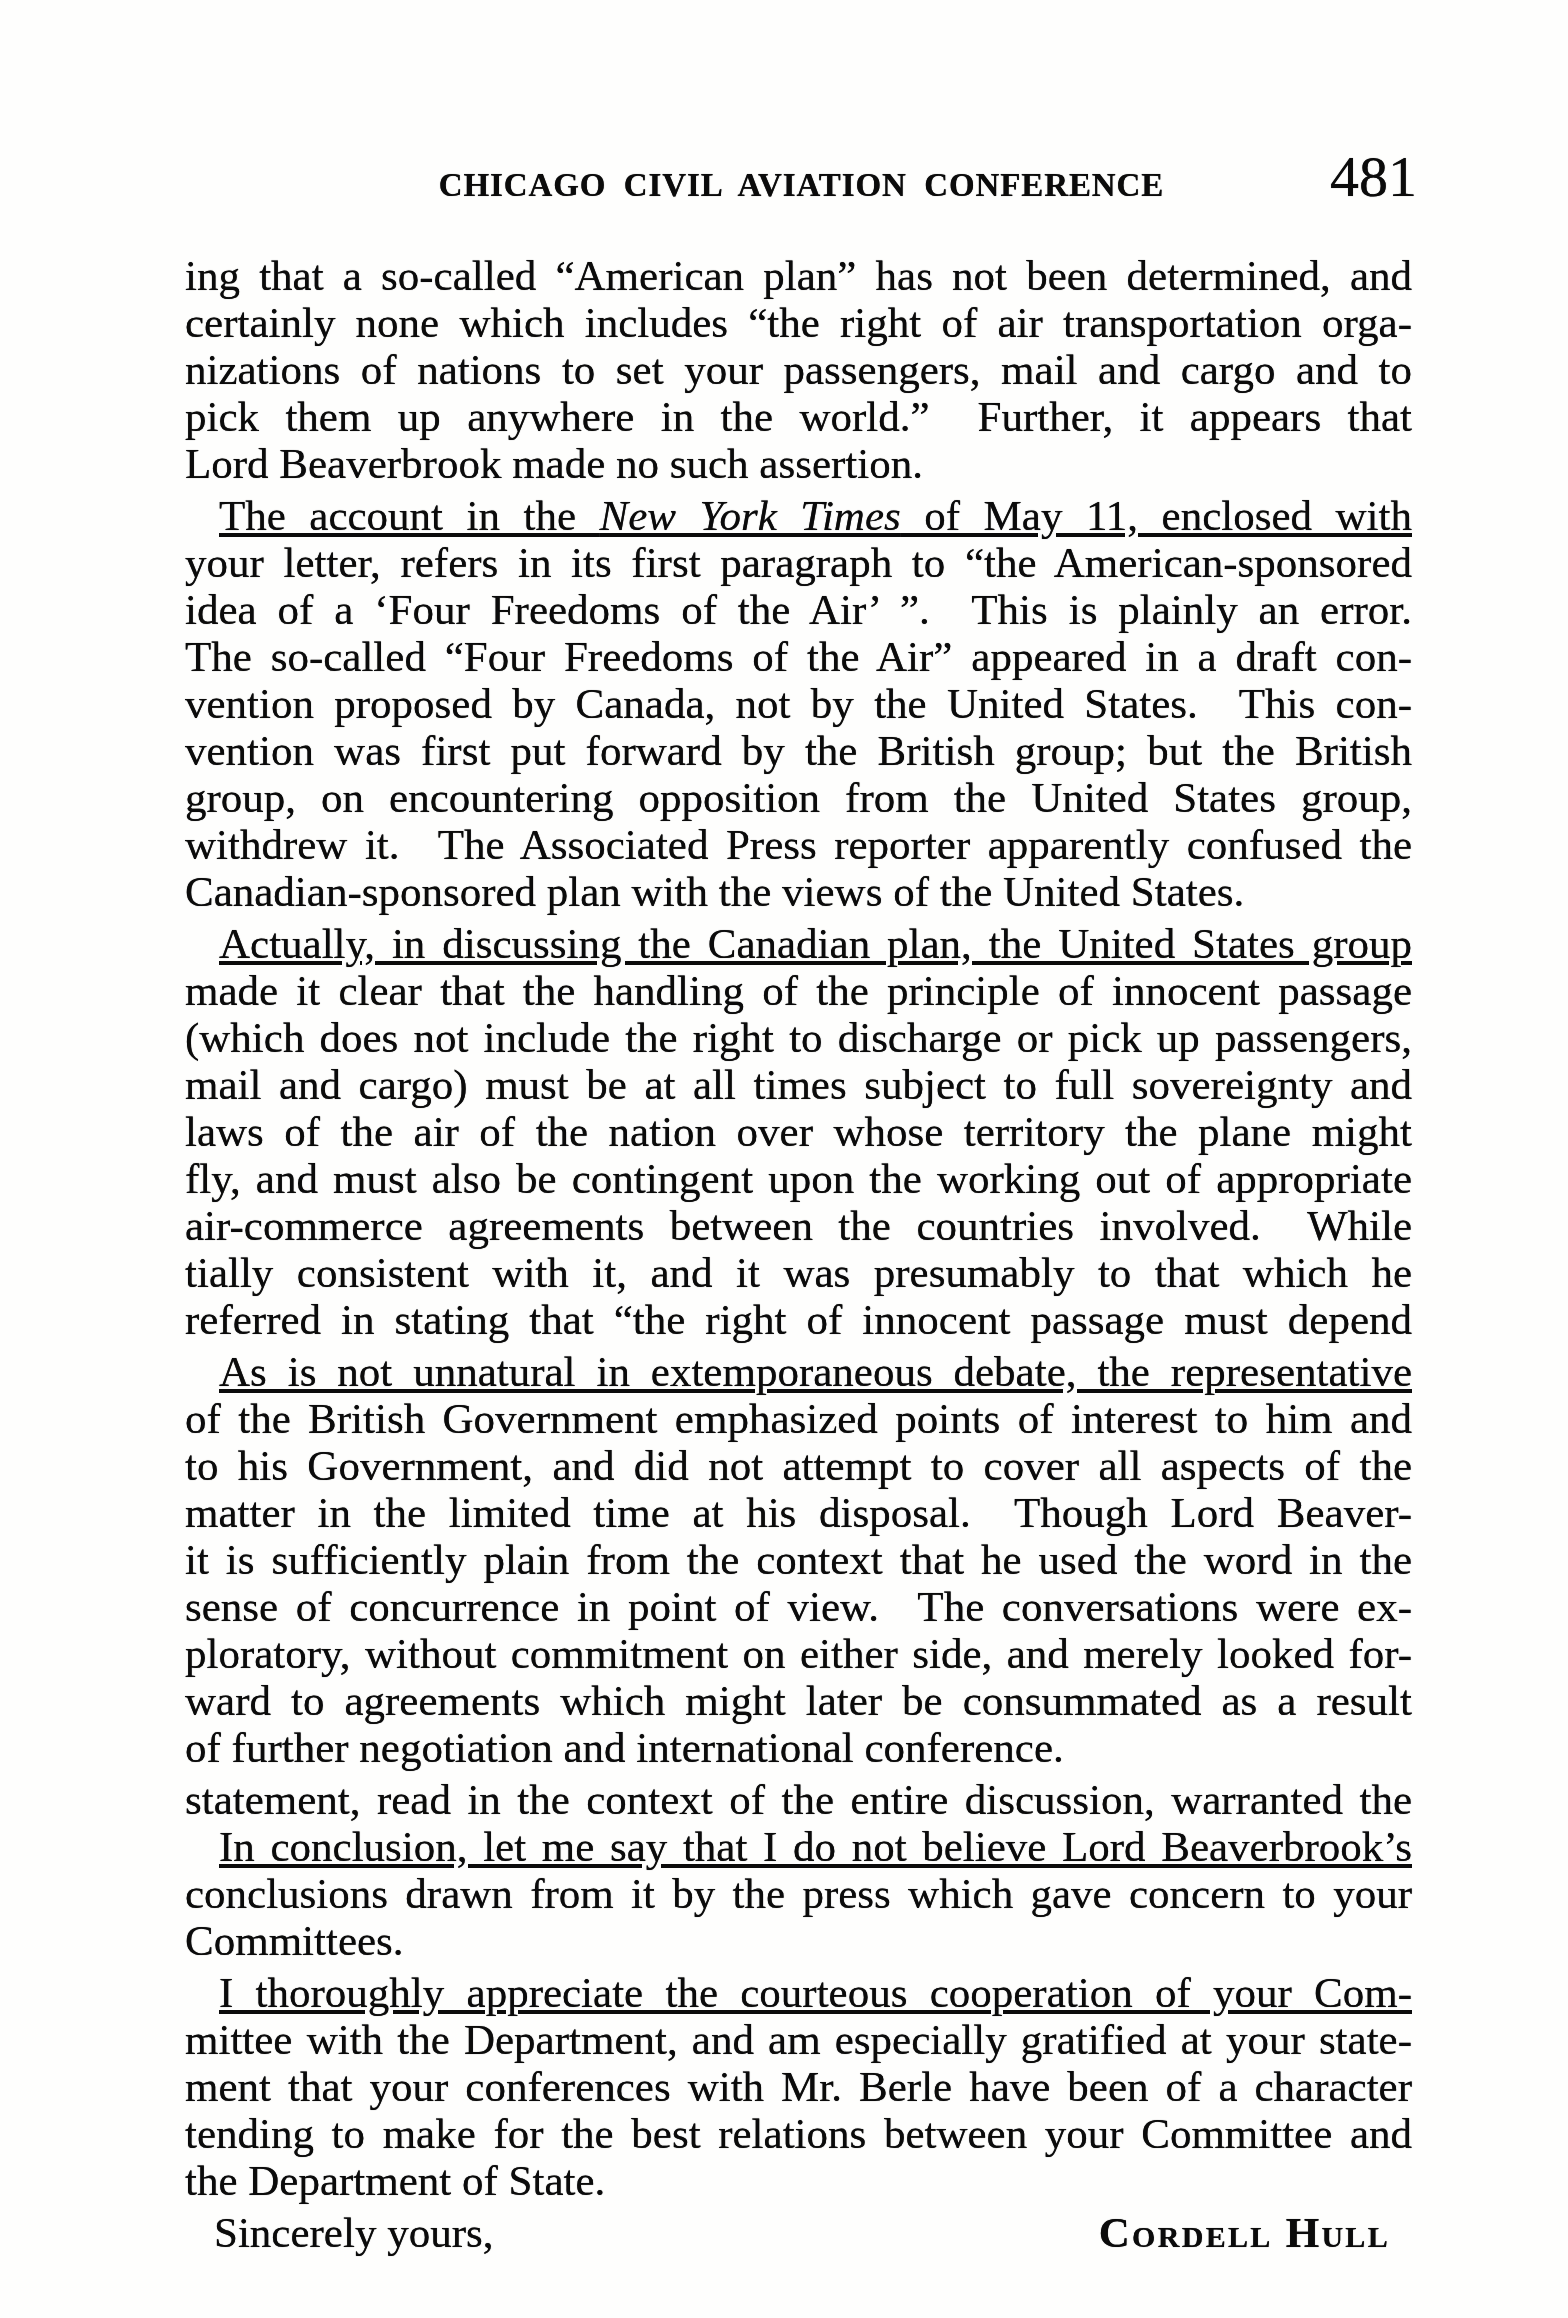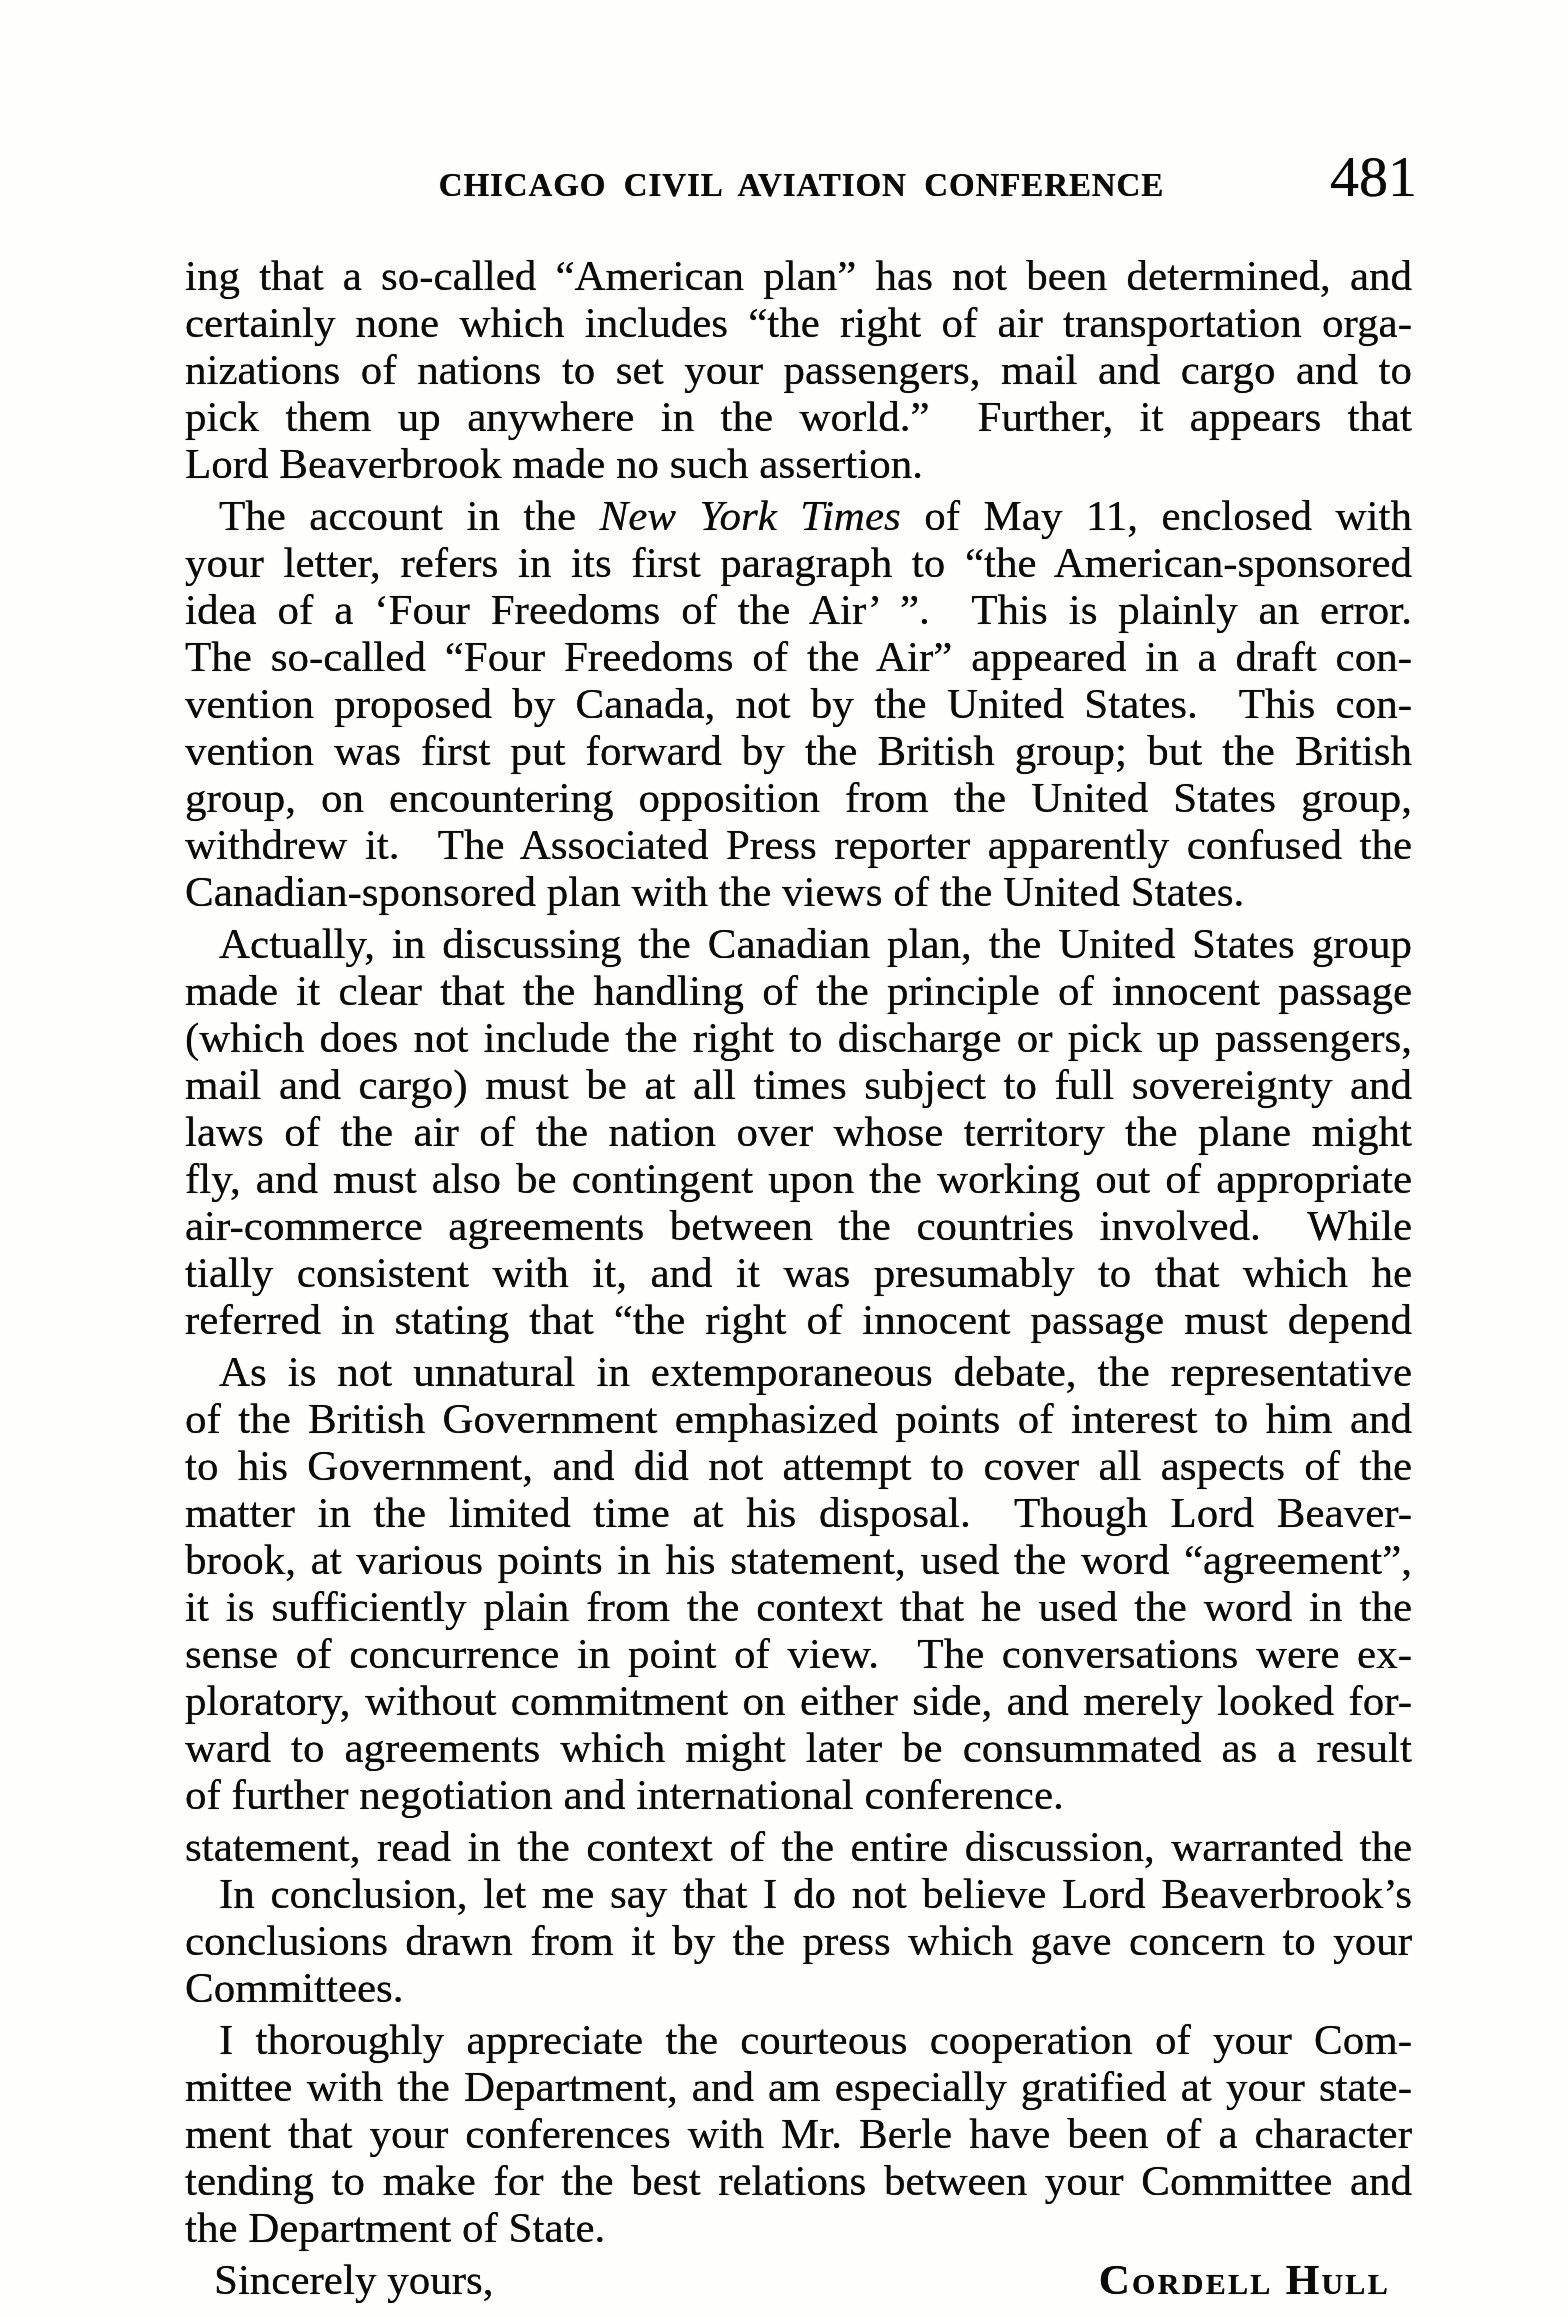--- a/index.html
+++ b/index.html
@@ -62,20 +62,21 @@
     text-align: justify;
     text-align-last: justify;
     height: 47px;
     white-space: normal;
   }
   .line.last {
     text-align-last: left;
   }
   .paragraph.indented .line.first {
     text-indent: 34px;
+    text-decoration: underline;
   }
   
   .closing-row {
     margin-top: 4.6px;
     display: flex;
     justify-content: space-between;
     align-items: baseline;
     height: 47px;
   }
   .valediction {
@@ -127,21 +128,20 @@
         <div class="line">fly, and must also be contingent upon the working out of appropriate</div>
         <div class="line">air-commerce agreements between the countries involved.  While</div>
         <div class="line">tially consistent with it, and it was presumably to that which he</div>
         <div class="line">referred in stating that “the right of innocent passage must depend</div>
       </div>
       <div class="paragraph indented">
         <div class="line first">As is not unnatural in extemporaneous debate, the representative</div>
         <div class="line">of the British Government emphasized points of interest to him and</div>
         <div class="line">to his Government, and did not attempt to cover all aspects of the</div>
         <div class="line">matter in the limited time at his disposal.  Though Lord Beaver-</div>
-        <div class="line">brook, at various points in his statement, used the word “agreement”,</div>
         <div class="line">it is sufficiently plain from the context that he used the word in the</div>
         <div class="line">sense of concurrence in point of view.  The conversations were ex-</div>
         <div class="line">ploratory, without commitment on either side, and merely looked for-</div>
         <div class="line">ward to agreements which might later be consummated as a result</div>
         <div class="line last">of further negotiation and international conference.</div>
       </div>
       <div class="paragraph indented">
         <div class="line">statement, read in the context of the entire discussion, warranted the</div>
         <div class="line first">In conclusion, let me say that I do not believe Lord Beaverbrook’s</div>
         <div class="line">conclusions drawn from it by the press which gave concern to your</div>

